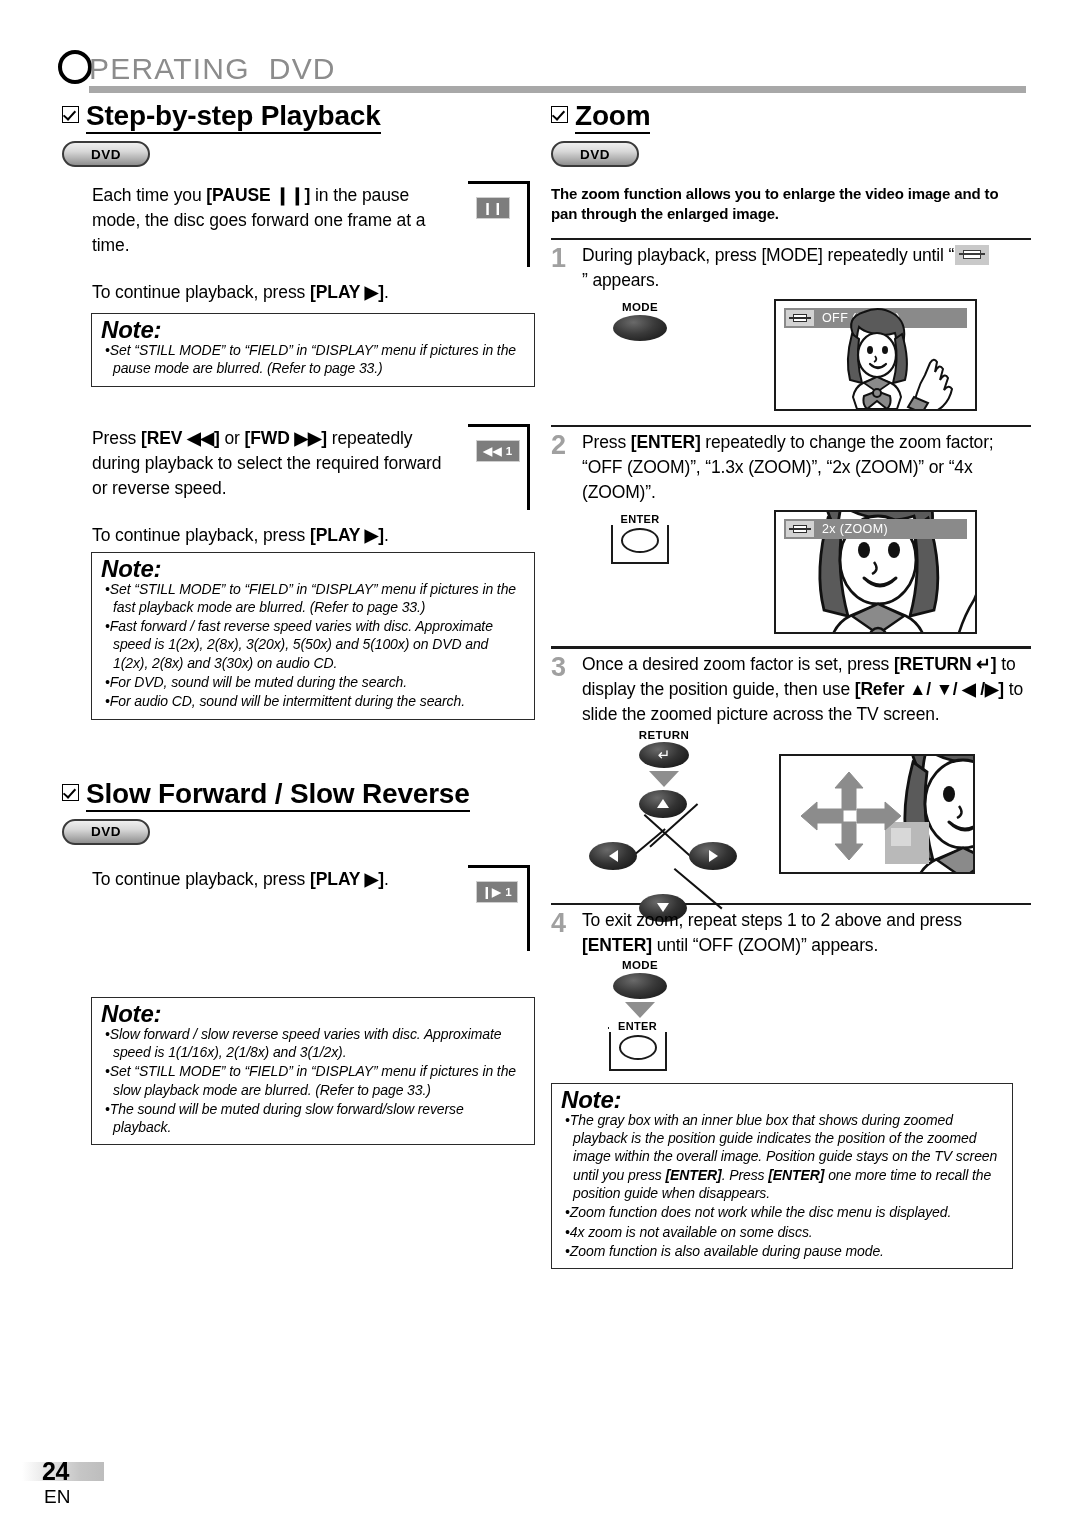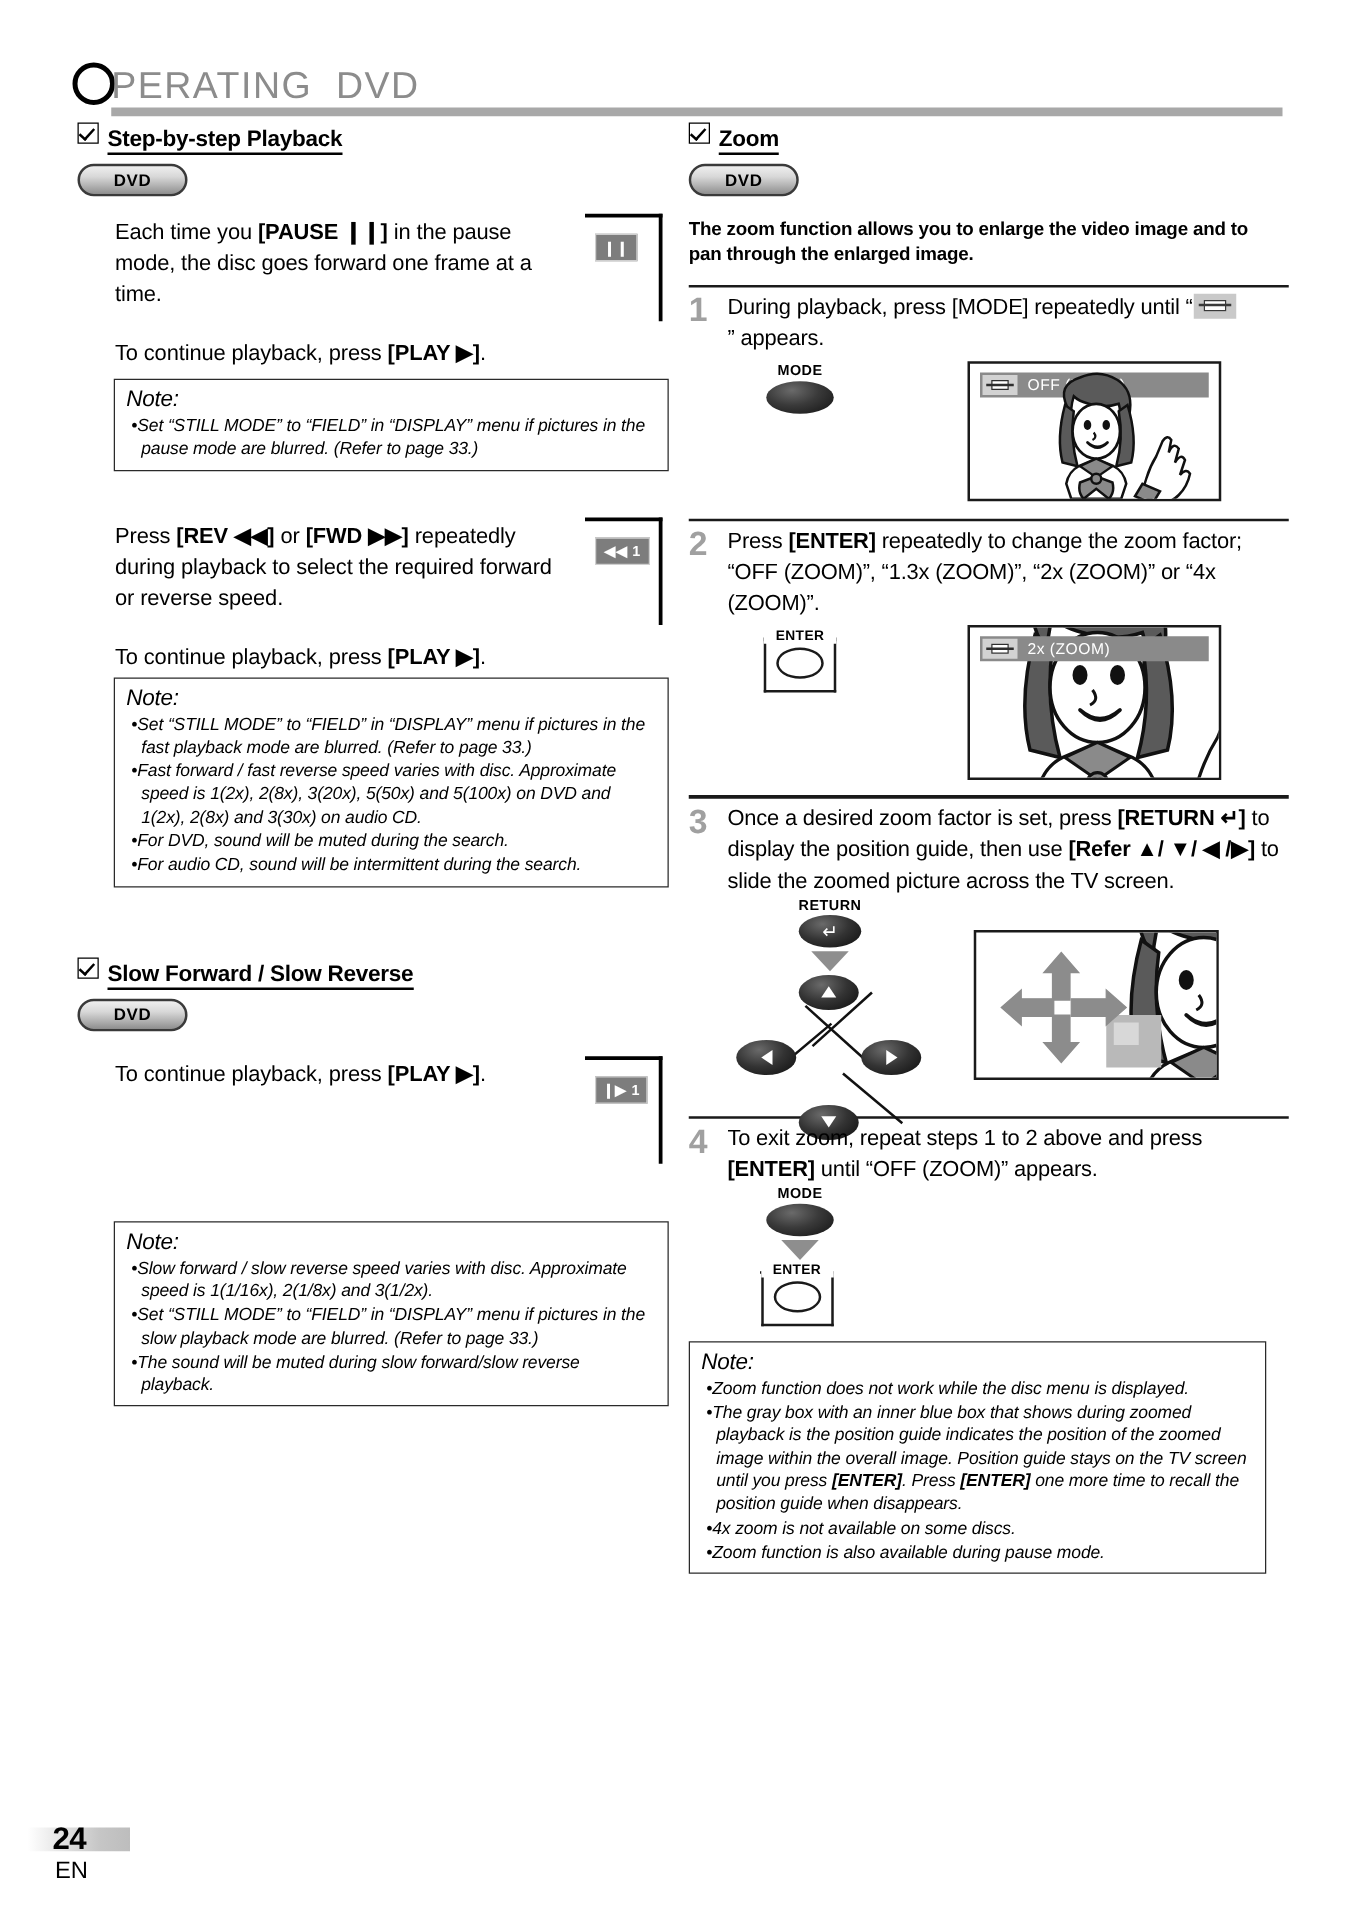--- a/index.html
+++ b/index.html
@@ -41,21 +41,21 @@
   }
 
   
   .col-left  { position: absolute; left: 62px;  top: 100px; width: 478px; }
   .col-right { position: absolute; left: 551px; top: 100px; width: 480px; }
 
   
   .sec-head {
     position: relative;
     display: block;
-    font-size: 18px;
+    font-size: 28px;
     font-weight: bold;
     letter-spacing: -0.2px;
     white-space: nowrap;
   }
   .sec-head .cb {
     display: inline-block;
     width: 17px; height: 17px;
     border: 1.6px solid #000;
     position: relative;
     top: -2px;
@@ -124,22 +124,22 @@
     letter-spacing: 0.5px;
   }
 
   
   .note {
     border: 1.8px solid #2a2a2a;
     padding: 5px 9px 8px 9px;
     box-sizing: border-box;
   }
   .note-title {
-    font-size: 18px;
-    font-weight: normal;
+    font-size: 24px;
+    font-weight: bold;
     font-style: italic;
     line-height: 21px;
     letter-spacing: -0.2px;
   }
   .note ul { margin: 1px 0 0 0; padding: 0; list-style: none; }
   .note li {
     font-size: 14px;
     font-style: italic;
     line-height: 18.3px;
     padding-left: 12px;
@@ -587,22 +587,22 @@
         <div class="enter-brk"></div>
         <div class="enter-label">ENTER</div>
         <div class="enter-oval"></div>
       </div>
     </div>
   </div>
 
   <div class="note" style="width:462px; margin-top:4px;">
     <div class="note-title">Note:</div>
     <ul>
+      <li>The gray box with an inner blue box that shows during zoomed playback is the position guide indicates the position of the zoomed image within the overall image. Position guide stays on the TV screen until you press <b>[ENTER]</b>. Press <b>[ENTER]</b> one more time to recall the position guide when disappears.</li>
       <li>Zoom function does not work while the disc menu is displayed.</li>
-      <li>The gray box with an inner blue box that shows during zoomed playback is the position guide indicates the position of the zoomed image within the overall image. Position guide stays on the TV screen until you press <b>[ENTER]</b>. Press <b>[ENTER]</b> one more time to recall the position guide when disappears.</li>
       <li>4x zoom is not available on some discs.</li>
       <li>Zoom function is also available during pause mode.</li>
     </ul>
   </div>
 
 </div>
 
 <div class="footer-bar"></div>
 <div class="footer-num">24</div>
 <div class="footer-en">EN</div>

